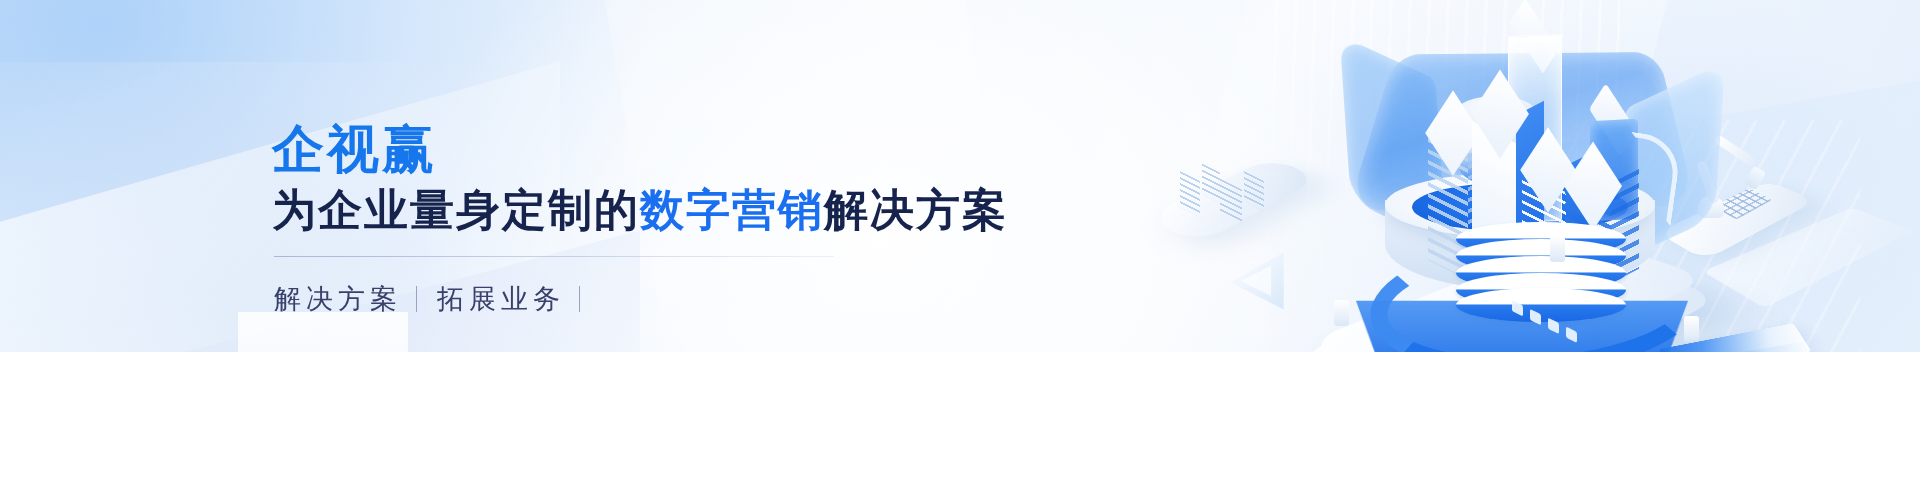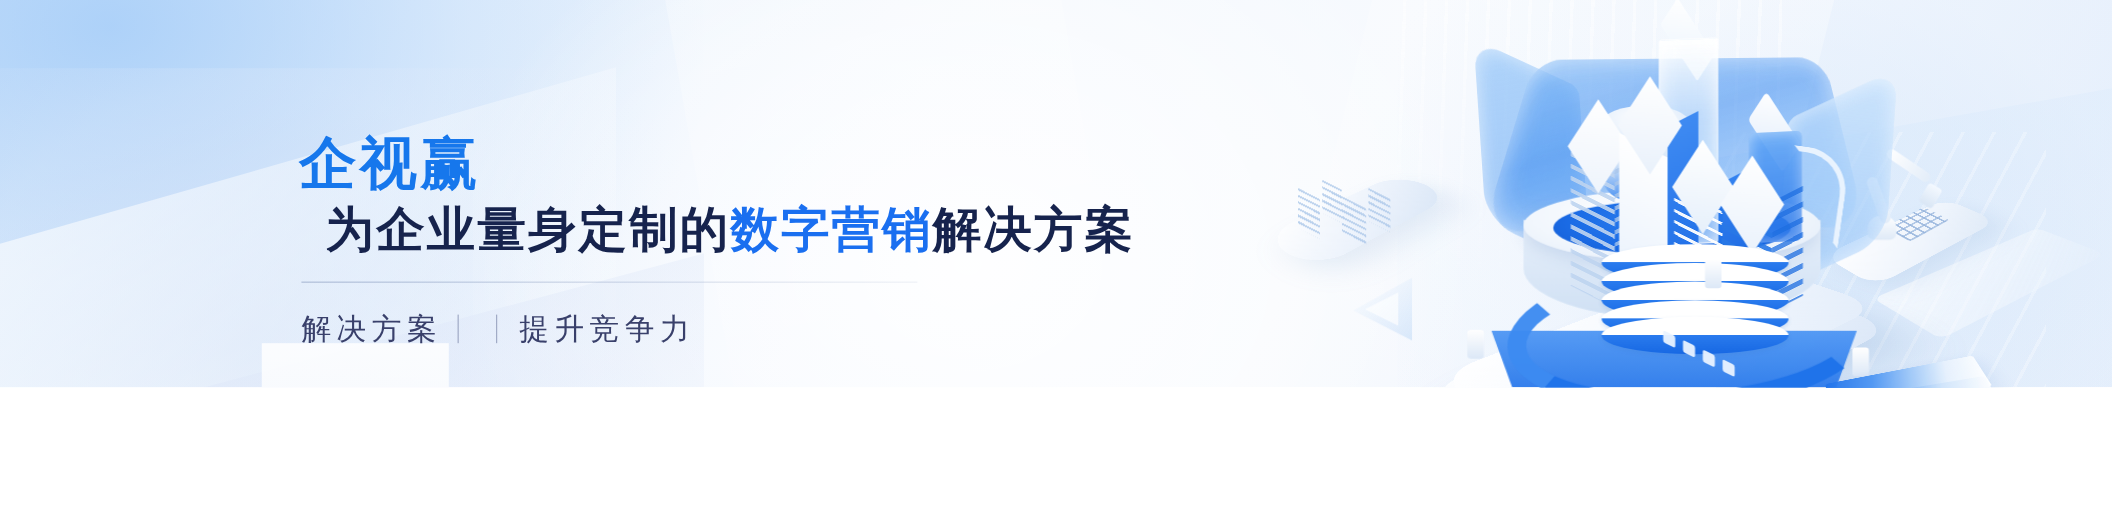--- a/index.html
+++ b/index.html
@@ -133,21 +133,20 @@
     white-space: nowrap;
   }
   .headline {
     font-size: 44px;
     line-height: 1.12;
     font-weight: 700;
     letter-spacing: 2px;
     color: #16234d;
     margin: 0;
     white-space: nowrap;
-    text-align: right;
   }
   .headline .hl {
     color: #1a6ff0;
   }
   .rule {
     width: 560px;
     height: 1px;
     background: linear-gradient(90deg, rgba(120,140,180,0.55), rgba(120,140,180,0.12));
     margin: 22px 0 0 2px;
   }
@@ -555,22 +554,22 @@
 
     <div class="headline">
       <span>为企业量身定制的</span><span class="hl">数字营销</span><span>解决方案</span>
     </div>
 
     <div class="rule"></div>
 
     <div class="tagline">
       <span>解决方案</span>
       <span class="sep"></span>
+      <span>拓展业务</span>
       <span class="sep"></span>
-      <span>提升竞争力</span>
     </div>
   </div>
 
   <div class="art">
 
     <div class="iso ground-shadow"></div>
 
     <div class="iso far-slab"></div>
     <div class="iso far-slab2"></div>
 

